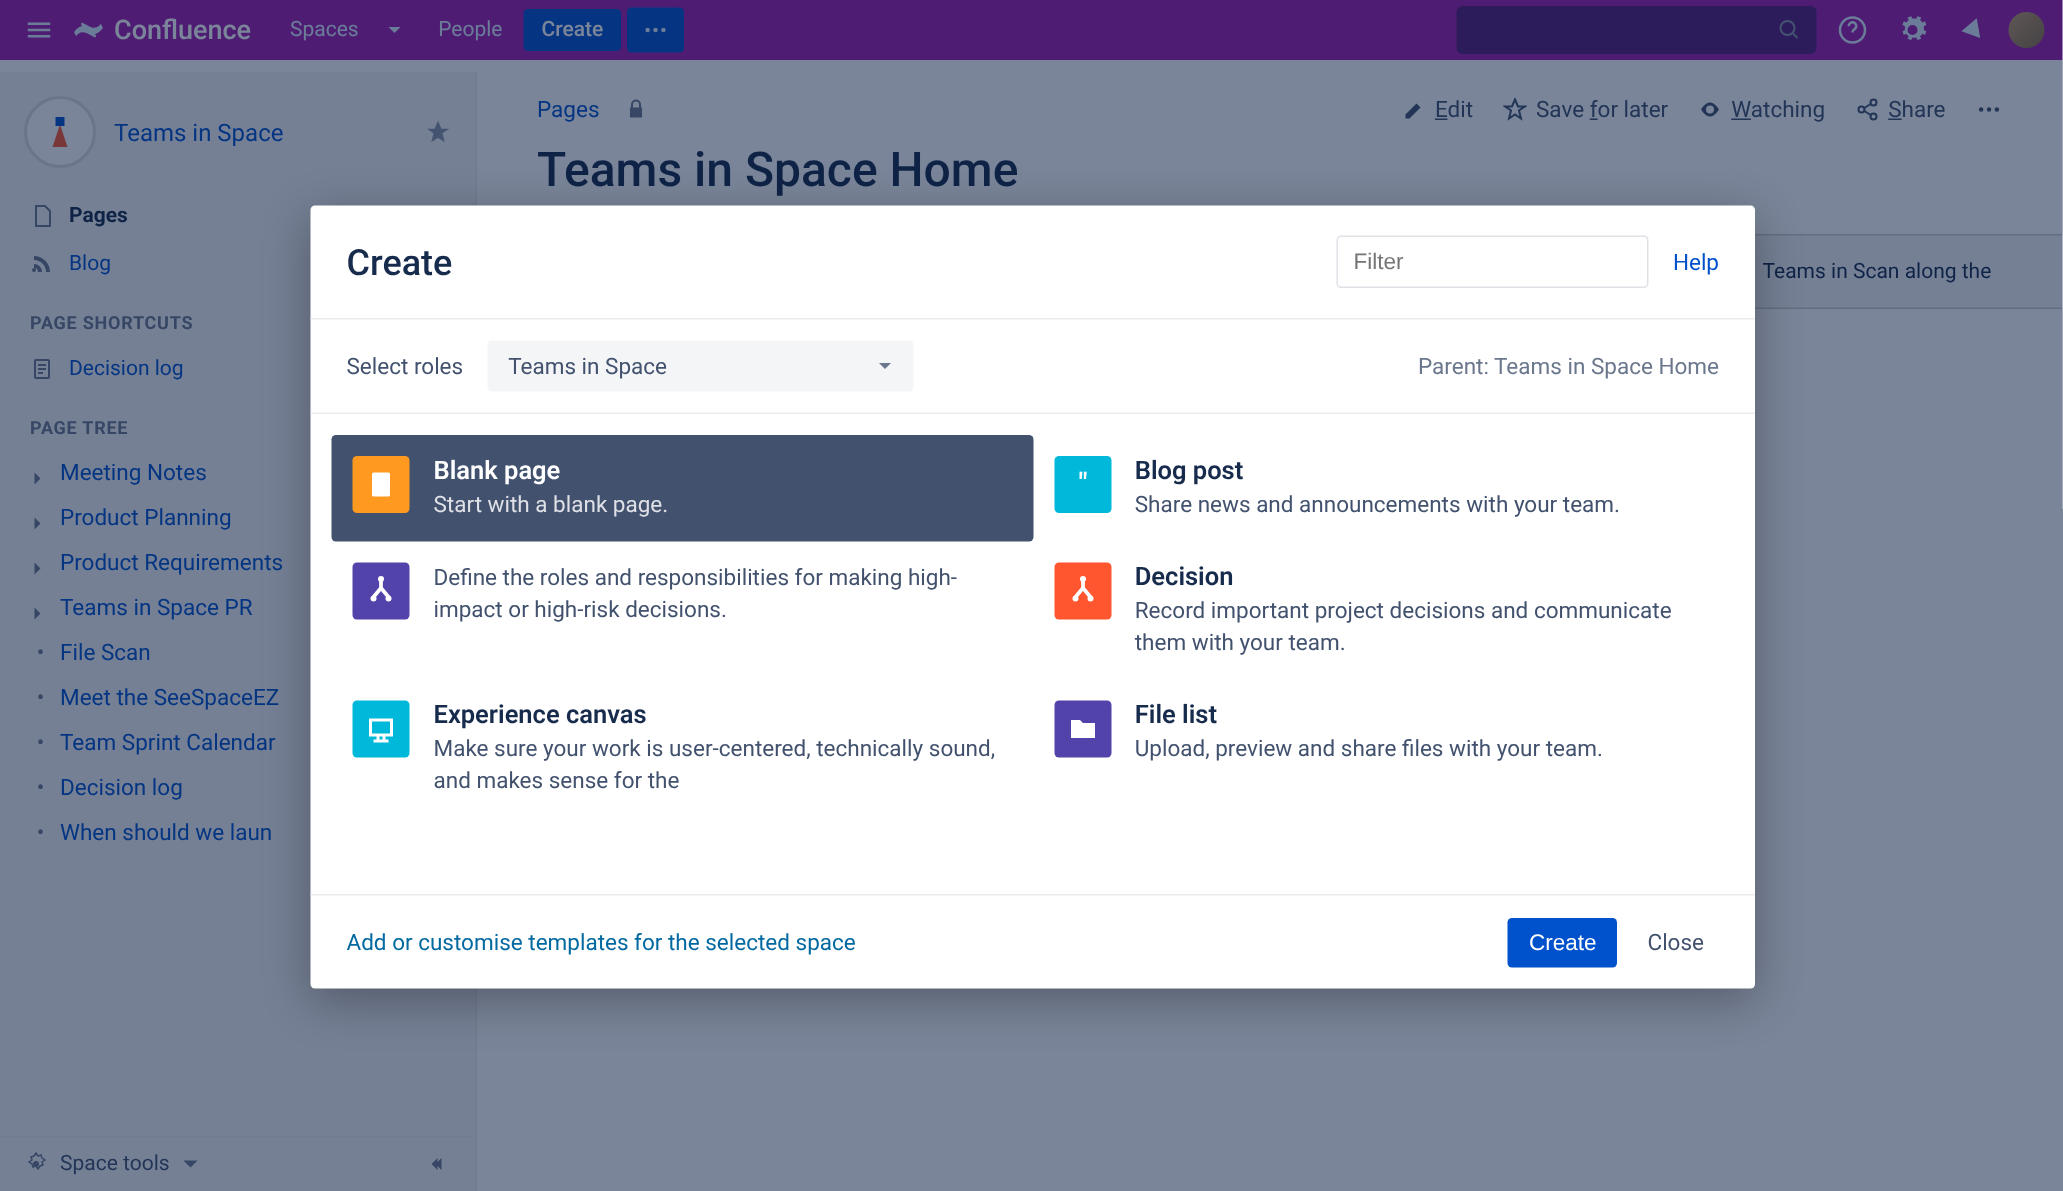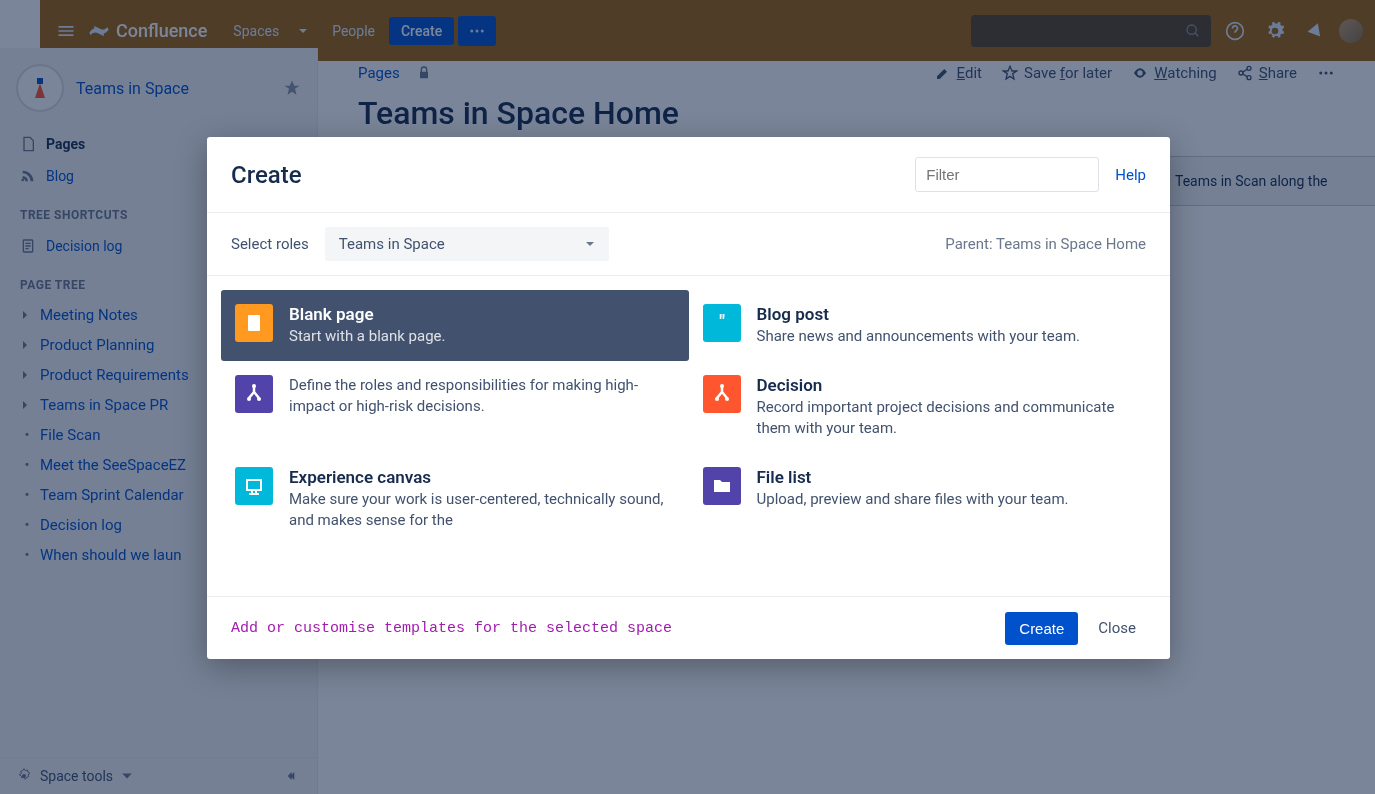--- a/index.html
+++ b/index.html
@@ -1,19 +1,19 @@
 <!DOCTYPE html>
 <html><head>
 <meta charset="utf-8">
 <style>
 * { margin: 0; padding: 0; box-sizing: border-box; }
 body { font-family: -apple-system, BlinkMacSystemFont, "Segoe UI", Roboto, sans-serif; font-size: 14px; color: #172B4D; background: #fff; overflow: hidden; width: 1375px; height: 794px; position: relative; }
 
 
-.header { background: #a16207; height: 61px; display: flex; align-items: center; padding: 0 12px; color: #fff; margin-left: 40px; }
+.header { background: #a21caf; height: 40px; display: flex; align-items: center; padding: 0 12px; color: #fff; }
 .menu-btn { color: #DEEBFF; padding: 4px; margin-right: 8px; cursor: pointer; }
 .logo-area { display: flex; align-items: center; gap: 6px; margin-right: 16px; }
 .logo-text { font-size: 18px; font-weight: 500; color: #fff; }
 .nav-items { display: flex; align-items: center; gap: 4px; }
 .nav-item { padding: 6px 10px; color: #DEEBFF; border-radius: 3px; cursor: pointer; display: flex; align-items: center; gap: 19px; }
 .create-btn { background: #0052CC; color: #fff; padding: 6px 12px; border-radius: 3px; font-weight: 500; cursor: pointer; }
 .more-btn { color: #DEEBFF; padding: 6px 10px; cursor: pointer; background: #0052CC; border-radius: 3px;}
 .header-right { margin-left: auto; display: flex; align-items: center; gap: 8px; }
 .search-box { background: rgba(9,30,66,0.48); width: 240px; height: 32px; border-radius: 4px; display: flex; align-items: center; justify-content: flex-end; padding: 0 10px; }
 .header-icon { color: #DEEBFF; padding: 6px; cursor: pointer; }
@@ -22,21 +22,21 @@
 
 .sidebar { position: absolute; left: 0; top: 48px; width: 318px; height: calc(100% - 48px); background: #F4F5F7; border-right: 1px solid #EBECF0; display: flex; flex-direction: column; }
 .space-header { display: flex; align-items: center; padding: 16px; gap: 12px; }
 .space-logo { width: 48px; height: 48px; border-radius: 50%; background: #fff; border: 2px solid #ddd; display: flex; align-items: center; justify-content: center; }
 .space-name { color: #0052CC; font-size: 16px; flex: 1; }
 .star-btn { color: #8993A4; cursor: pointer; }
 .side-nav { padding: 0 8px; }
 .side-link { display: flex; align-items: center; gap: 10px; padding: 8px 12px; color: #0052CC; cursor: pointer; border-radius: 3px; }
 .side-link.active { font-weight: 700; color: #172B4D; }
 .side-section-title { padding: 16px 12px 8px; font-size: 12px; font-weight: 700; color: #6B778C; letter-spacing: 0.5px; }
-.tree-item { display: flex; align-items: center; gap: 6px; padding: 6px 12px; color: #0052CC; cursor: pointer; font-size: 15px; }
+.tree-item { display: flex; align-items: flex-end; gap: 6px; padding: 6px 12px; color: #0052CC; cursor: pointer; font-size: 15px; }
 .tree-chev { color: #6B778C; width: 14px; display: inline-block; }
 .tree-bullet { color: #6B778C; width: 14px; display: inline-block; text-align: center; }
 .sidebar-footer { margin-top: auto; border-top: 1px solid #EBECF0; padding: 10px 16px; display: flex; align-items: center; gap: 8px; color: #42526E; }
 .collapse-btn { margin-left: auto; cursor: pointer; }
 
 
 .main { position: absolute; left: 318px; top: 48px; right: 0; height: calc(100% - 48px); padding: 16px 40px; overflow: hidden; }
 .page-top { display: flex; align-items: center; gap: 16px; margin-bottom: 12px; }
 .breadcrumb-link { color: #0052CC; font-size: 15px;}
 .lock-icon { color: #6B778C; }
@@ -49,35 +49,35 @@
 .page-icon { background: #0052CC; color: #fff; width: 18px; height: 18px; border-radius: 2px; display: flex; align-items: center; justify-content: center; font-size: 11px; flex-shrink: 0; margin-top: 3px;}
 .recent-link { color: #0052CC; }
 .recent-meta { color: #6B778C; }
 .view-change { color: #0052CC; }
 
 
 .overlay { position: absolute; inset: 0; background: rgba(9,30,66,0.54); z-index: 100; }
 .modal { position: absolute; left: 207px; top: 137px; width: 963px; height: 522px; background: #fff; border-radius: 3px; z-index: 101; display: flex; flex-direction: column; box-shadow: 0 8px 32px rgba(0,0,0,0.3); }
 .modal-header { padding: 20px 24px; display: flex; align-items: center; border-bottom: 1px solid #EBECF0; }
 .modal-title { font-size: 24px; font-weight: 500; flex: 1; }
-.filter-input { border: 1px solid #DFE1E6; border-radius: 3px; padding: 8px 10px; width: 184px; font-size: 15px; margin-right: 16px; }
+.filter-input { border: 1px solid #DFE1E6; border-radius: 3px; padding: 8px 10px; width: 208px; font-size: 15px; margin-right: 16px; }
 .help-link { color: #0052CC; font-size: 15px; }
 .modal-selectbar { padding: 14px 24px; display: flex; align-items: center; gap: 16px; border-bottom: 1px solid #EBECF0; }
 .select-label { color: #42526E; font-size: 15px; }
 .space-select { background: #F4F5F7; border-radius: 3px; padding: 8px 14px; display: flex; align-items: center; gap: 140px; font-size: 15px; color: #42526E; }
 .parent-info { margin-left: auto; color: #6B778C; font-size: 15px; }
 .template-grid { flex: 1; overflow-y: auto; padding: 14px; display: grid; grid-template-columns: 1fr 1fr; gap: 0; align-content: start; }
 .template-item { display: flex; gap: 16px; padding: 14px; border-radius: 3px; cursor: pointer; }
 .template-item.selected { background: #42526E; color: #fff; }
 .template-item.selected .template-desc { color: #DFE1E6; }
 .template-icon { width: 38px; height: 38px; border-radius: 3px; flex-shrink: 0; display: flex; align-items: center; justify-content: center; color: #fff; }
 .template-name { font-size: 17px; font-weight: 600; margin-bottom: 2px; }
 .template-desc { font-size: 15px; color: #42526E; line-height: 1.4; }
 .modal-footer { padding: 14px 24px; display: flex; align-items: center; border-top: 1px solid #EBECF0; }
-.customize-link { color: #a21caf; font-size: 15px; font-family: Liberation Mono, monospace; }
+.customize-link { color: #0369a1; font-size: 15px; }
 .footer-right { margin-left: auto; display: flex; gap: 10px; align-items: center; }
 .btn-primary { background: #0052CC; color: #fff; border: none; padding: 8px 14px; border-radius: 3px; font-size: 15px; font-weight: 500; cursor: pointer; }
 .btn-link { color: #42526E; padding: 8px 10px; cursor: pointer; font-size: 15px; }
 
 
 .template-grid::-webkit-scrollbar { width: 10px; }
 .template-grid::-webkit-scrollbar-thumb { background: #C1C7D0; border-radius: 5px; }
 .template-grid::-webkit-scrollbar-track { background: #F4F5F7; }
 
 svg { display: block; }
@@ -164,21 +164,21 @@
           <path d="M6 2h9l5 5v15H6z"></path>
         </svg>
       <span>Pages</span>
     </div>
     <div class="side-link">
       <svg width="16" height="16" viewBox="0 0 24 24" fill="#6B778C">
           <path d="M4 4a16 16 0 0116 16h-4A12 12 0 004 8zM4 12a8 8 0 018 8H8a4 4 0 00-4-4zM6 18a2 2 0 11-4 0 2 2 0 014 0z"></path>
         </svg>
       <span>Blog</span>
     </div>
-    <div class="side-section-title">TREE SHORTCUTS</div>
+    <div class="side-section-title">PAGE SHORTCUTS</div>
     <div class="side-link">
       <svg width="16" height="16" viewBox="0 0 24 24" fill="none" stroke="#6B778C" stroke-width="2">
           <rect x="5" y="3" width="14" height="18" rx="1"></rect>
           <path d="M8 8h8M8 12h8M8 16h5"></path>
         </svg>
       <span>Decision log</span>
     </div>
     <div class="side-section-title">PAGE TREE</div>
     <div id="tree-container">
         <div class="tree-item">

